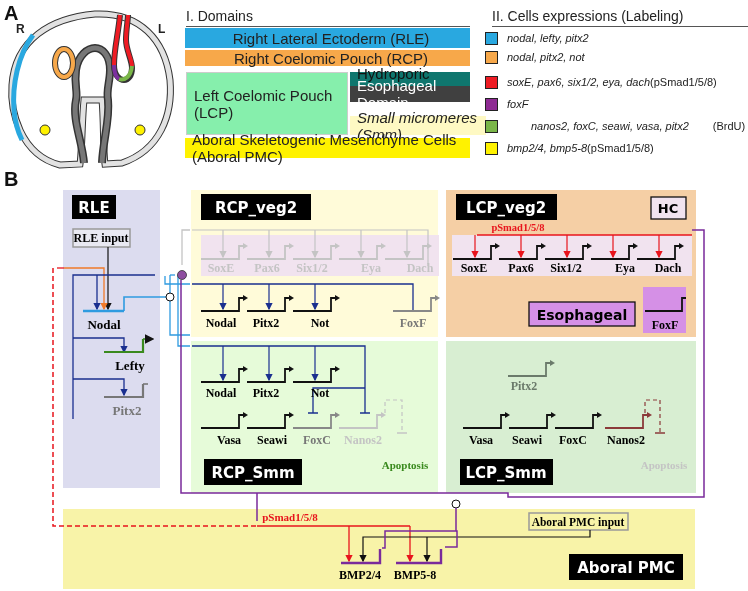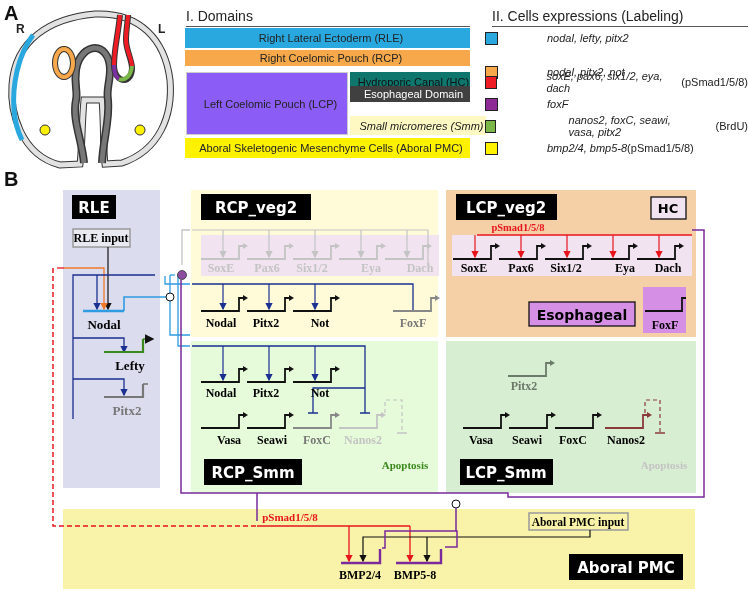--- a/index.html
+++ b/index.html
@@ -1,23 +1,23 @@
 <!DOCTYPE html>
 <html><head>
 <meta charset="utf-8">
 <style>
   html,body{margin:0;padding:0;background:#fff;}
   body{width:748px;height:591px;position:relative;overflow:hidden;font-family:"Liberation Sans",sans-serif;}
   .abs{position:absolute;}
   .panel-letter{position:absolute;font-family:"Liberation Sans",sans-serif;font-weight:bold;font-size:20px;color:#111;}
   .hdr{position:absolute;font-size:14px;color:#222;border-bottom:1px solid #555;padding-bottom:2px;}
-  .dom{position:absolute;font-size:11px;color:#222;display:flex;align-items:center;justify-content:center;box-sizing:border-box;padding-left:7px;}
+  .dom{position:absolute;font-size:15px;color:#222;display:flex;align-items:center;justify-content:center;box-sizing:border-box;padding-left:7px;}
   .gene-row{position:absolute;left:485px;font-size:11px;color:#222;display:flex;align-items:center;height:16px;}
   .swatch{width:13px;height:13px;border:1px solid #222;margin-right:9px;box-sizing:border-box;}
-  .gene-row i{margin-left:40px;}
+  .gene-row i{}
   svg text{font-family:"Liberation Serif",serif;font-weight:bold;}
   .blk{font-family:"DejaVu Sans",sans-serif;font-weight:bold;fill:#fff;}
 </style>
 </head>
 <body>
 
 <div class="panel-letter" style="left:4px;top:2px;">A</div>
 
 <svg class="abs" style="left:0;top:0;" width="180" height="170">
 
@@ -40,33 +40,33 @@
 
   <circle cx="45" cy="130" r="5" fill="#fff200" stroke="#333" stroke-width="1"></circle>
   <circle cx="140" cy="130" r="5" fill="#fff200" stroke="#333" stroke-width="1"></circle>
 </svg>
 <div class="abs" style="left:16px;top:22px;font-weight:bold;font-size:12px;color:#222;">R</div>
 <div class="abs" style="left:158px;top:22px;font-weight:bold;font-size:12px;color:#222;">L</div>
 
 <div class="hdr" style="left:186px;top:8px;width:284px;">I. Domains</div>
 <div class="dom" style="left:185px;top:28px;width:285px;height:20px;background:#29a8e0;">Right Lateral Ectoderm (RLE)</div>
 <div class="dom" style="left:185px;top:50px;width:285px;height:16px;background:#f7a84a;">Right Coelomic Pouch (RCP)</div>
-<div class="dom" style="left:186px;top:72px;width:162px;height:63px;background:#8b5cf6;border:1px solid #ccc;text-align:right;">Left Coelomic Pouch (LCP)</div>
+<div class="dom" style="left:186px;top:72px;width:162px;height:63px;background:#86efac;border:1px solid #ccc;">Left Coelomic Pouch (LCP)</div>
 <div class="dom" style="left:350px;top:72px;width:120px;height:20px;background:#0f766e;color:#111;">Hydroporic Canal (HC)</div>
 <div class="dom" style="left:350px;top:86px;width:120px;height:16px;background:#404040;color:#fff;">Esophageal Domain</div>
 <div class="dom" style="left:350px;top:116px;width:136px;height:19px;background:#fef9c3;font-style:italic;">Small micromeres (Smm)</div>
 <div class="dom" style="left:185px;top:138px;width:285px;height:20px;background:#fff200;">Aboral Skeletogenic Mesenchyme Cells (Aboral PMC)</div>
 
 <div class="hdr" style="left:492px;top:8px;width:256px;">II. Cells expressions (Labeling)</div>
 <div class="gene-row" style="top:30px;">
     <span class="swatch" style="background:#29a8e0"></span>
     <i>nodal, lefty, pitx2</i>
     <span></span>
   </div>
-<div class="gene-row" style="top:64px;justify-content:center;">
+<div class="gene-row" style="top:49px;justify-content:center;">
     <span class="swatch" style="background:#f7a84a"></span>
     <i>nodal, pitx2, not</i>
     <span></span>
   </div>
 <div class="gene-row" style="top:74px;">
     <span class="swatch" style="background:#ee1c24"></span>
     <i>soxE, pax6, six1/2, eya, dach</i>
     <span> (pSmad1/5/8)</span>
   </div>
 <div class="gene-row" style="top:96px;">

